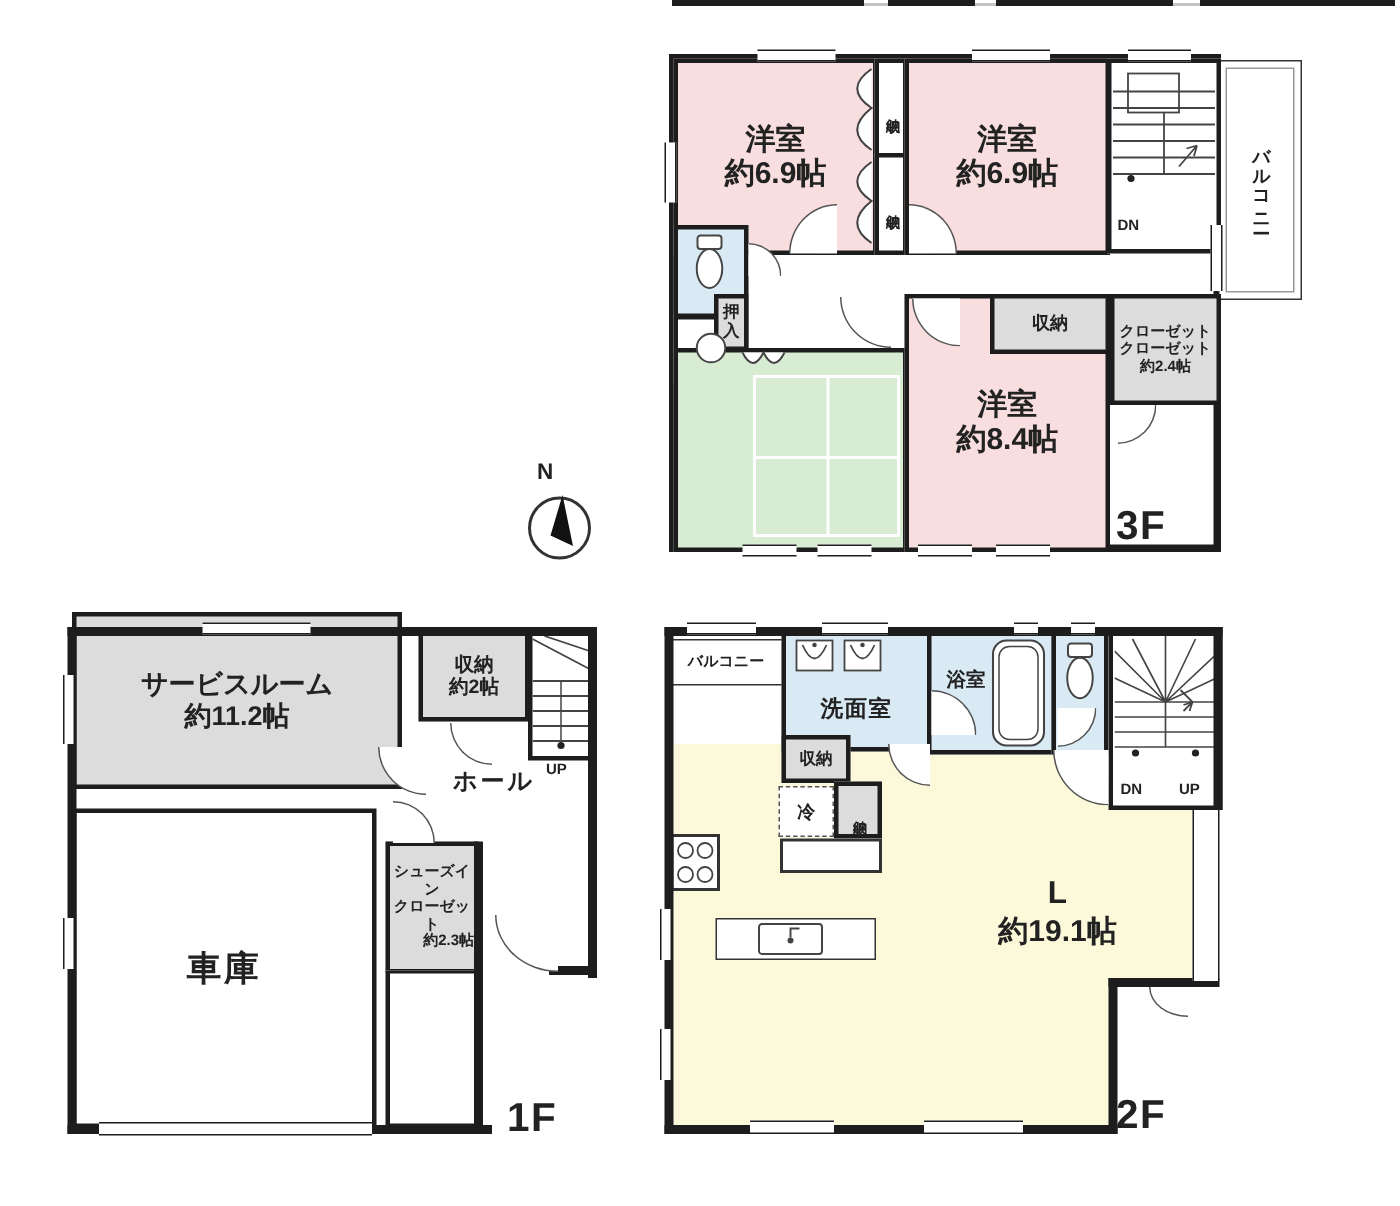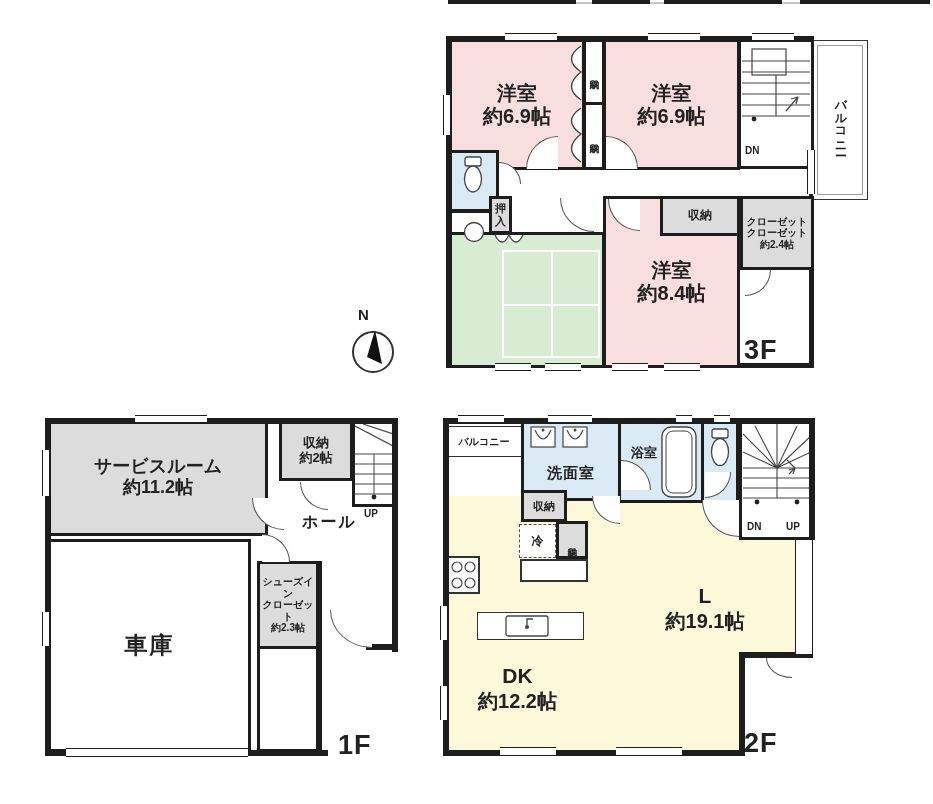--- a/index.html
+++ b/index.html
@@ -116,21 +116,21 @@
   <div class="room blue" style="left:449px;top:150px;width:50px;height:62px;"></div>
   <svg class="icon" style="left:462px;top:156px;" width="22" height="38" viewBox="0 0 22 38">
     <rect x="3" y="1" width="16" height="9" rx="2" fill="#fff" stroke="#444" stroke-width="1.3"></rect>
     <ellipse cx="11" cy="23" rx="8.5" ry="13" fill="#fff" stroke="#444" stroke-width="1.3"></ellipse>
   </svg>
   <div class="room nofill" style="left:449px;top:210px;width:50px;height:46px;"></div>
   <svg class="icon" style="left:462px;top:220px;" width="24" height="24" viewBox="0 0 24 24">
     <circle cx="12" cy="12" r="9.5" fill="#fff" stroke="#444" stroke-width="1.3"></circle>
   </svg>
 
-  <div class="room gray" style="left:489px;top:196px;width:23px;height:38px;">
+  <div class="room gray" style="left:476px;top:196px;width:23px;height:38px;">
     <span class="t11">押入</span>
   </div>
   <svg class="icon" style="left:494px;top:234px;" width="30" height="16" viewBox="0 0 30 16">
     <path d="M1,1 Q8,15 15,1 Q22,15 29,1" fill="#fff" stroke="#444" stroke-width="1.3"></path>
   </svg>
 
   <div class="room green" style="left:449px;top:232px;width:156px;height:136px;">
     <div class="tatami" style="left:50px;top:15px;width:94px;height:104px;">
       <div class="tline-v"></div>
         <div class="tline-h"></div>
@@ -169,42 +169,42 @@
 
   <span class="lbl t27" style="left:744px;top:334px;">3F</span>
 
   <div class="wall" style="left:45px;top:418px;width:353px;height:6px;"></div>
   <div class="wall" style="left:45px;top:418px;width:6px;height:338px;"></div>
   <div class="wall" style="left:45px;top:750px;width:283px;height:6px;"></div>
   <div class="wall" style="left:392px;top:418px;width:6px;height:234px;"></div>
   <div class="wall" style="left:366px;top:644px;width:32px;height:6px;"></div>
   <div class="wall" style="left:316px;top:561px;width:6px;height:195px;"></div>
 
-  <div class="room gray" style="left:48px;top:418px;width:220px;height:118px;">
+  <div class="room gray" style="left:48px;top:408px;width:220px;height:118px;">
     <span class="t18">サービスルーム</span>
     <span class="t18">約11.2帖</span>
   </div>
   <div class="room gray" style="left:279px;top:421px;width:74px;height:60px;">
     <span class="t13">収納</span>
     <span class="t13">約2帖</span>
   </div>
 
   <div class="room nofill" style="left:352px;top:421px;width:44px;height:86px;"></div>
   <svg class="icon" style="left:355px;top:424px;" width="38" height="78" viewBox="0 0 38 78">
     <path d="M0 2 L38 22 M8 0 L38 10" stroke="#444" stroke-width="1.2" fill="none"></path>
     <path d="M0 30 H38 M0 40 H38 M0 50 H38 M0 60 H38 M0 70 H38" stroke="#444" stroke-width="1.2" fill="none"></path>
     <circle cx="19" cy="73" r="2.4" fill="#222"></circle>
     <path d="M19 30 V70" stroke="#444" stroke-width="1"></path>
   </svg>
   <span class="lbl t10" style="left:364px;top:508px;">UP</span>
 
   <span class="lbl t16" style="left:302px;top:512px;">ホール</span>
 
 
-  <div class="room gray" style="left:257px;top:561px;width:62px;height:88px;">
+  <div class="room gray" style="left:257px;top:561px;width:62px;height:88px;align-items:flex-end;">
     <span class="t10">シューズイン</span>
     <span class="t10">クローゼット</span>
     <span class="t10">約2.3帖</span>
   </div>
 
   <div class="room nofill" style="left:48px;top:539px;width:203px;height:213px;">
     <span class="t23">車庫</span>
   </div>
   <div class="room nofill" style="left:257px;top:647px;width:62px;height:105px;border-top-width:2px;"></div>
 
@@ -299,24 +299,20 @@
   <svg class="icon" style="left:505px;top:615px;" width="44" height="22" viewBox="0 0 44 22">
     <rect x="1" y="1" width="42" height="20" rx="2" fill="#fff" stroke="#444" stroke-width="1.3"></rect>
     <path d="M22 10 V4 H28" fill="none" stroke="#444" stroke-width="1.3"></path>
     <circle cx="22" cy="12" r="2" fill="#444"></circle>
   </svg>
 
   <div class="lbl" style="left:645px;top:580px;width:120px;height:56px;">
     <span class="t21">L</span>
     <span class="t20">約19.1帖</span>
   </div>
-  <div class="lbl" style="left:455px;top:660px;width:125px;height:56px;">
-    <span class="t21">DK</span>
-    <span class="t20">約12.2帖</span>
-  </div>
 
   <div class="arc arc-bl" style="left:592px;top:496px;width:28px;height:28px;"></div>
   <div class="arc arc-tr" style="left:621px;top:460px;width:30px;height:30px;"></div>
   <div class="arc arc-br" style="left:705px;top:472px;width:26px;height:26px;"></div>
   <div class="arc arc-bl" style="left:702px;top:500px;width:37px;height:37px;"></div>
   <div class="arc arc-bl" style="left:766px;top:658px;width:26px;height:20px;"></div>
 
   <div class="winh" style="left:458px;top:415px;width:46px;height:8px;"></div>
   <div class="winh" style="left:548px;top:415px;width:44px;height:8px;"></div>
   <div class="winh" style="left:676px;top:415px;width:16px;height:8px;"></div>

